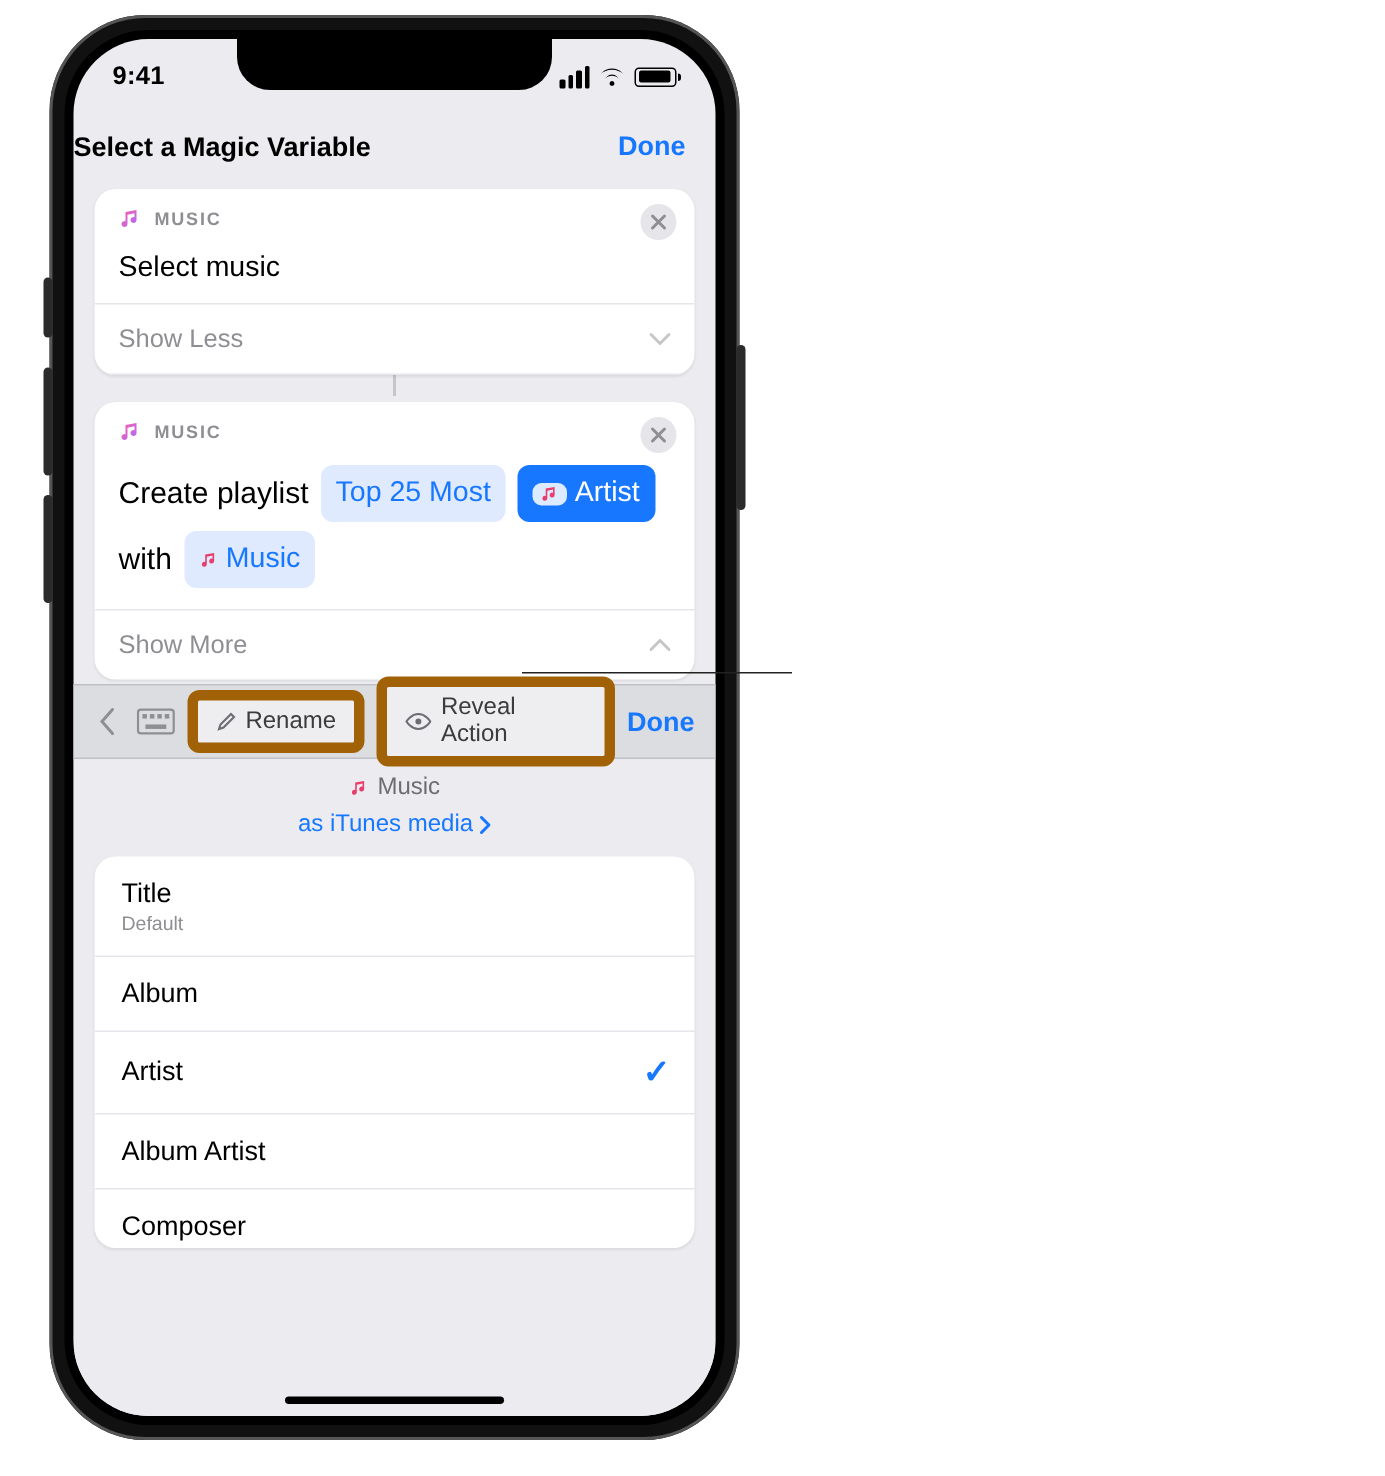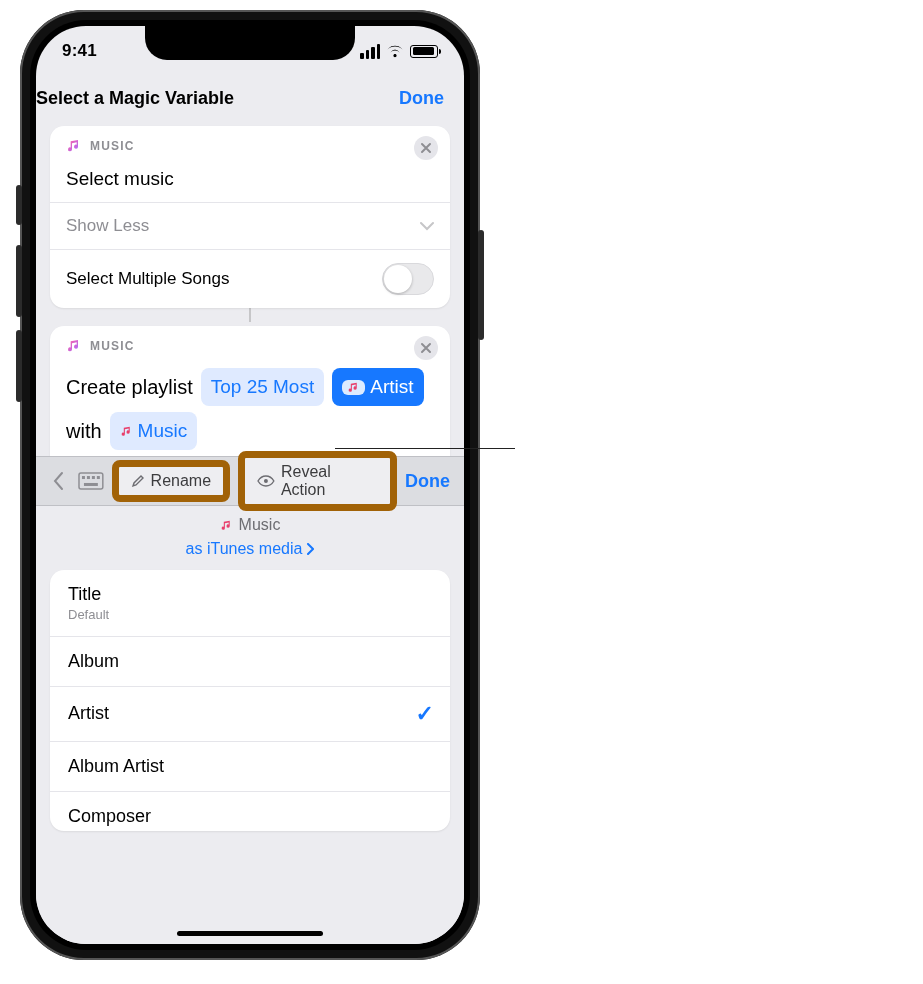--- a/index.html
+++ b/index.html
@@ -1,17 +1,17 @@
 <!DOCTYPE html>
 <html><head>
 <meta charset="utf-8">
 <style>
   * { box-sizing: border-box; margin: 0; padding: 0; }
   html, body { width: 923px; height: 984px; background: #fff; font-family: -apple-system, "Helvetica Neue", Helvetica, Arial, sans-serif; }
-  .stage { position: relative; width: 760px; height: 984px; }
+  .stage { position: relative; width: 760px; height: 984px; margin-left: 13px; }
 
   
   .phone { position: absolute; left: 20px; top: 10px; width: 460px; height: 950px; border-radius: 64px; background: #111; box-shadow: 0 0 0 2px #555 inset; }
   .phone-inner { position: absolute; left: 10px; right: 10px; top: 10px; bottom: 10px; border-radius: 56px; background: #000; overflow: hidden; }
   .screen { position: absolute; left: 6px; right: 6px; top: 6px; bottom: 6px; border-radius: 50px; background: #ececf0; overflow: hidden; }
   .side-btn { position: absolute; background:#2b2b2b; border-radius: 3px; }
   .side-btn.r { right: -4px; top: 220px; width: 6px; height: 110px; }
   .side-btn.l1 { left: -4px; top: 175px; width: 6px; height: 40px; }
   .side-btn.l2 { left: -4px; top: 235px; width: 6px; height: 72px; }
   .side-btn.l3 { left: -4px; top: 320px; width: 6px; height: 72px; }
@@ -154,26 +154,20 @@
           </div>
           <div class="card-row card-title">Select music</div>
           <div class="divider"></div>
           <div class="row">
             <span>Show Less</span>
             <svg class="chev" width="14" height="10" viewBox="0 0 14 10">
                   <path d="M1 2l6 6 6-6" fill="none" stroke="#c6c6c8" stroke-width="2" stroke-linecap="round"></path>
                 </svg>
           </div>
           <div class="divider"></div>
-          <div class="row dark">
-            <span>Select Multiple Songs</span>
-            <div class="toggle">
-                  <div class="knob"></div>
-                </div>
-          </div>
         </div>
 
         <div class="connector"></div>
 
         <div class="card">
           <div class="close-x">
             <svg width="12" height="12" viewBox="0 0 12 12">
                   <path d="M2 2l8 8M10 2l-8 8" stroke="#8e8e93" stroke-width="2" stroke-linecap="round"></path>
                 </svg>
           </div>

